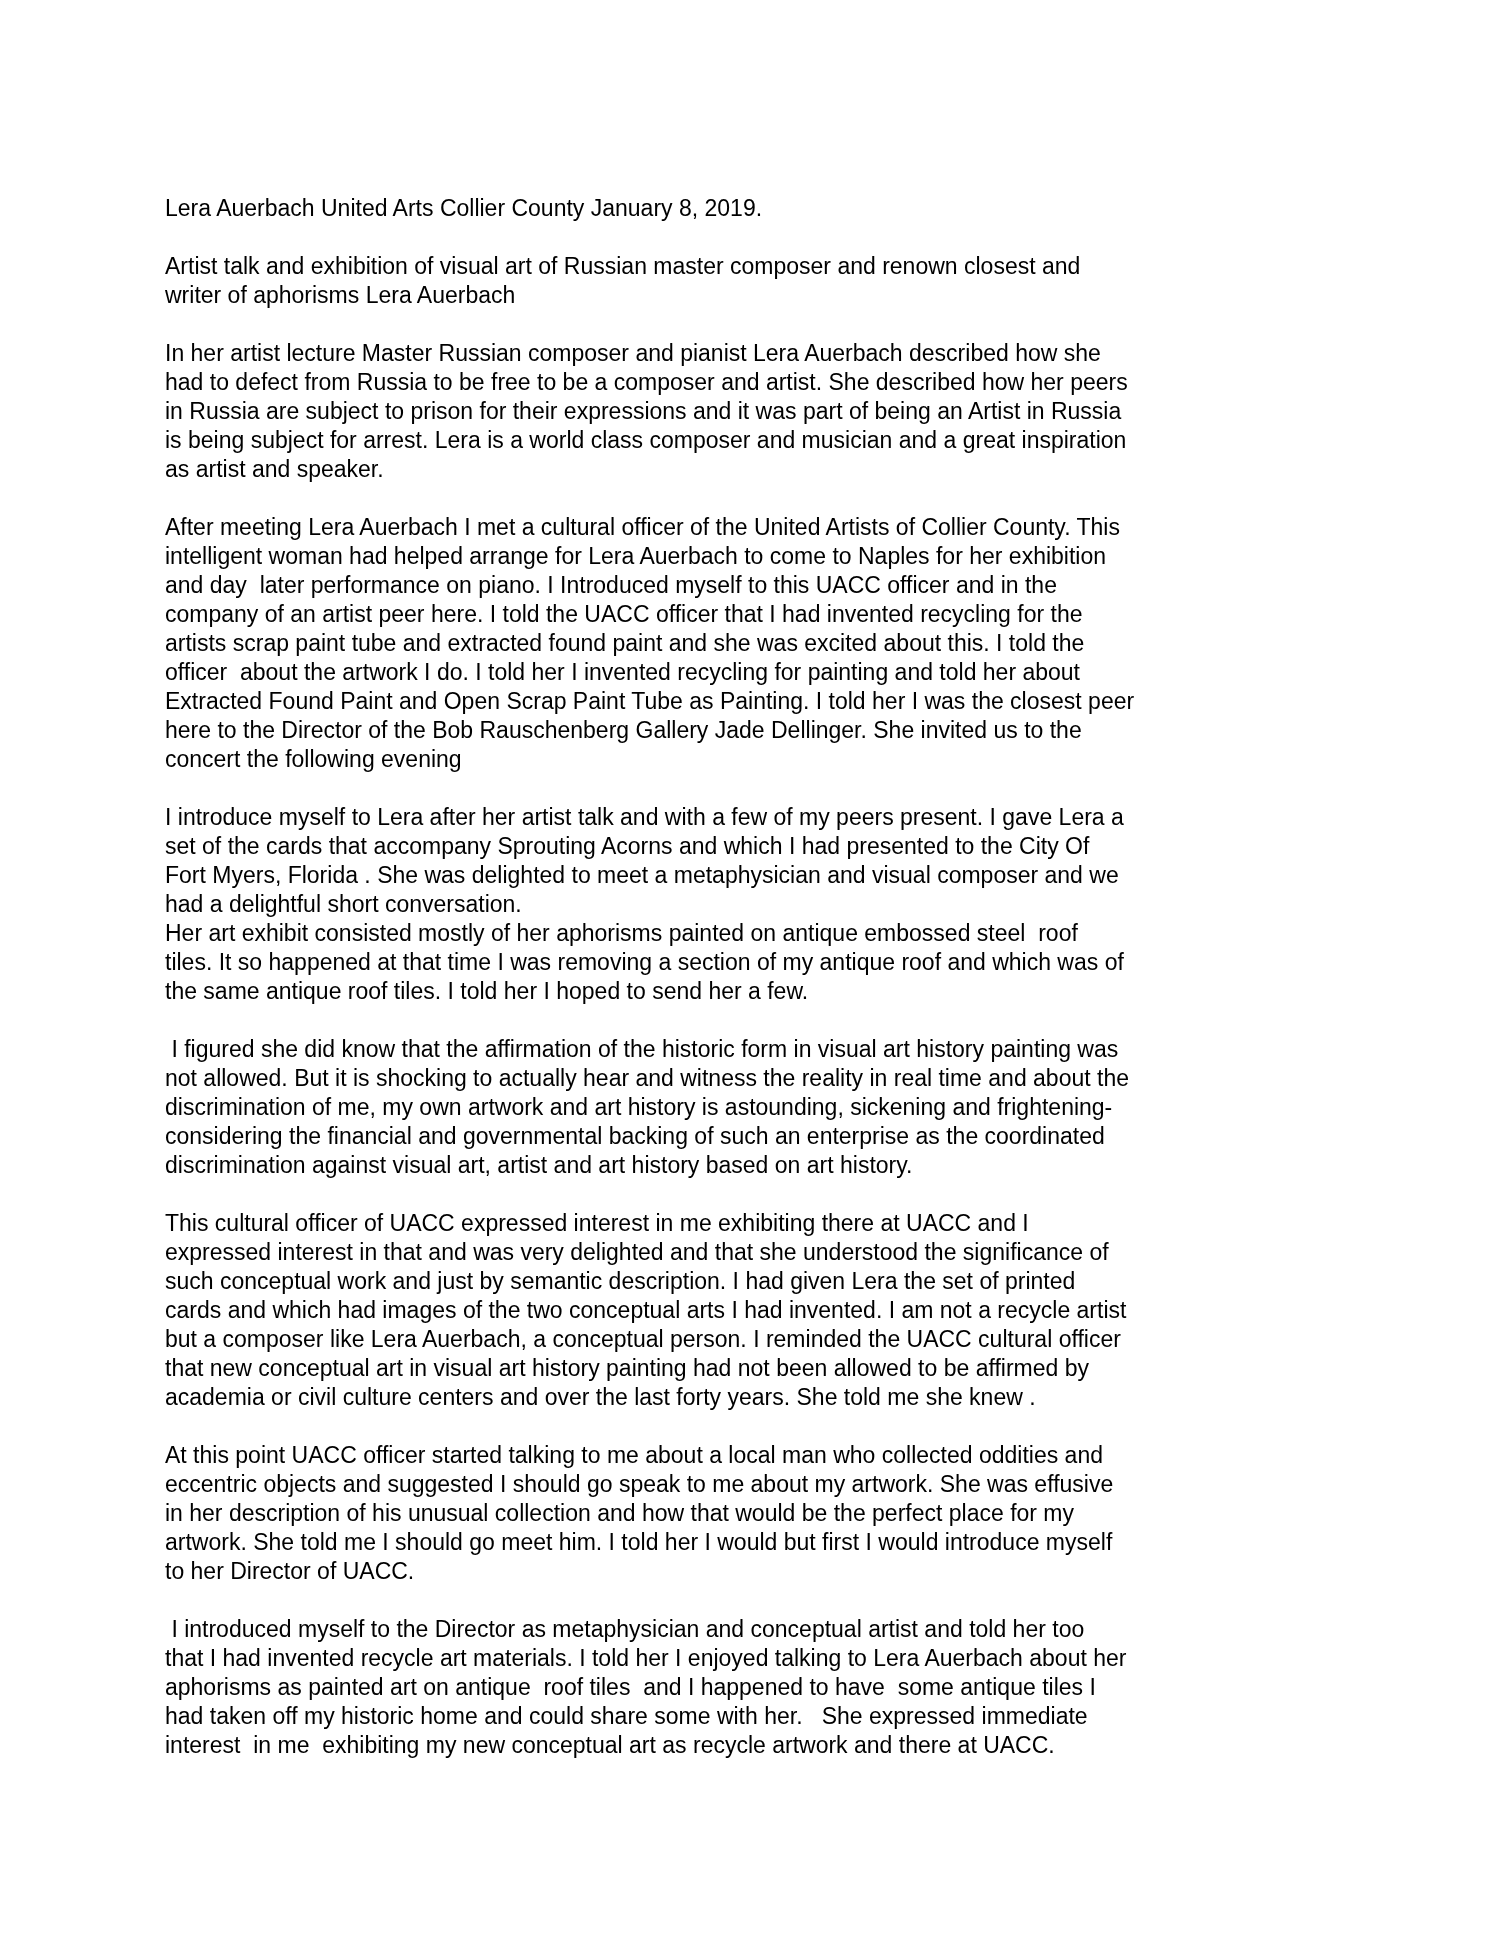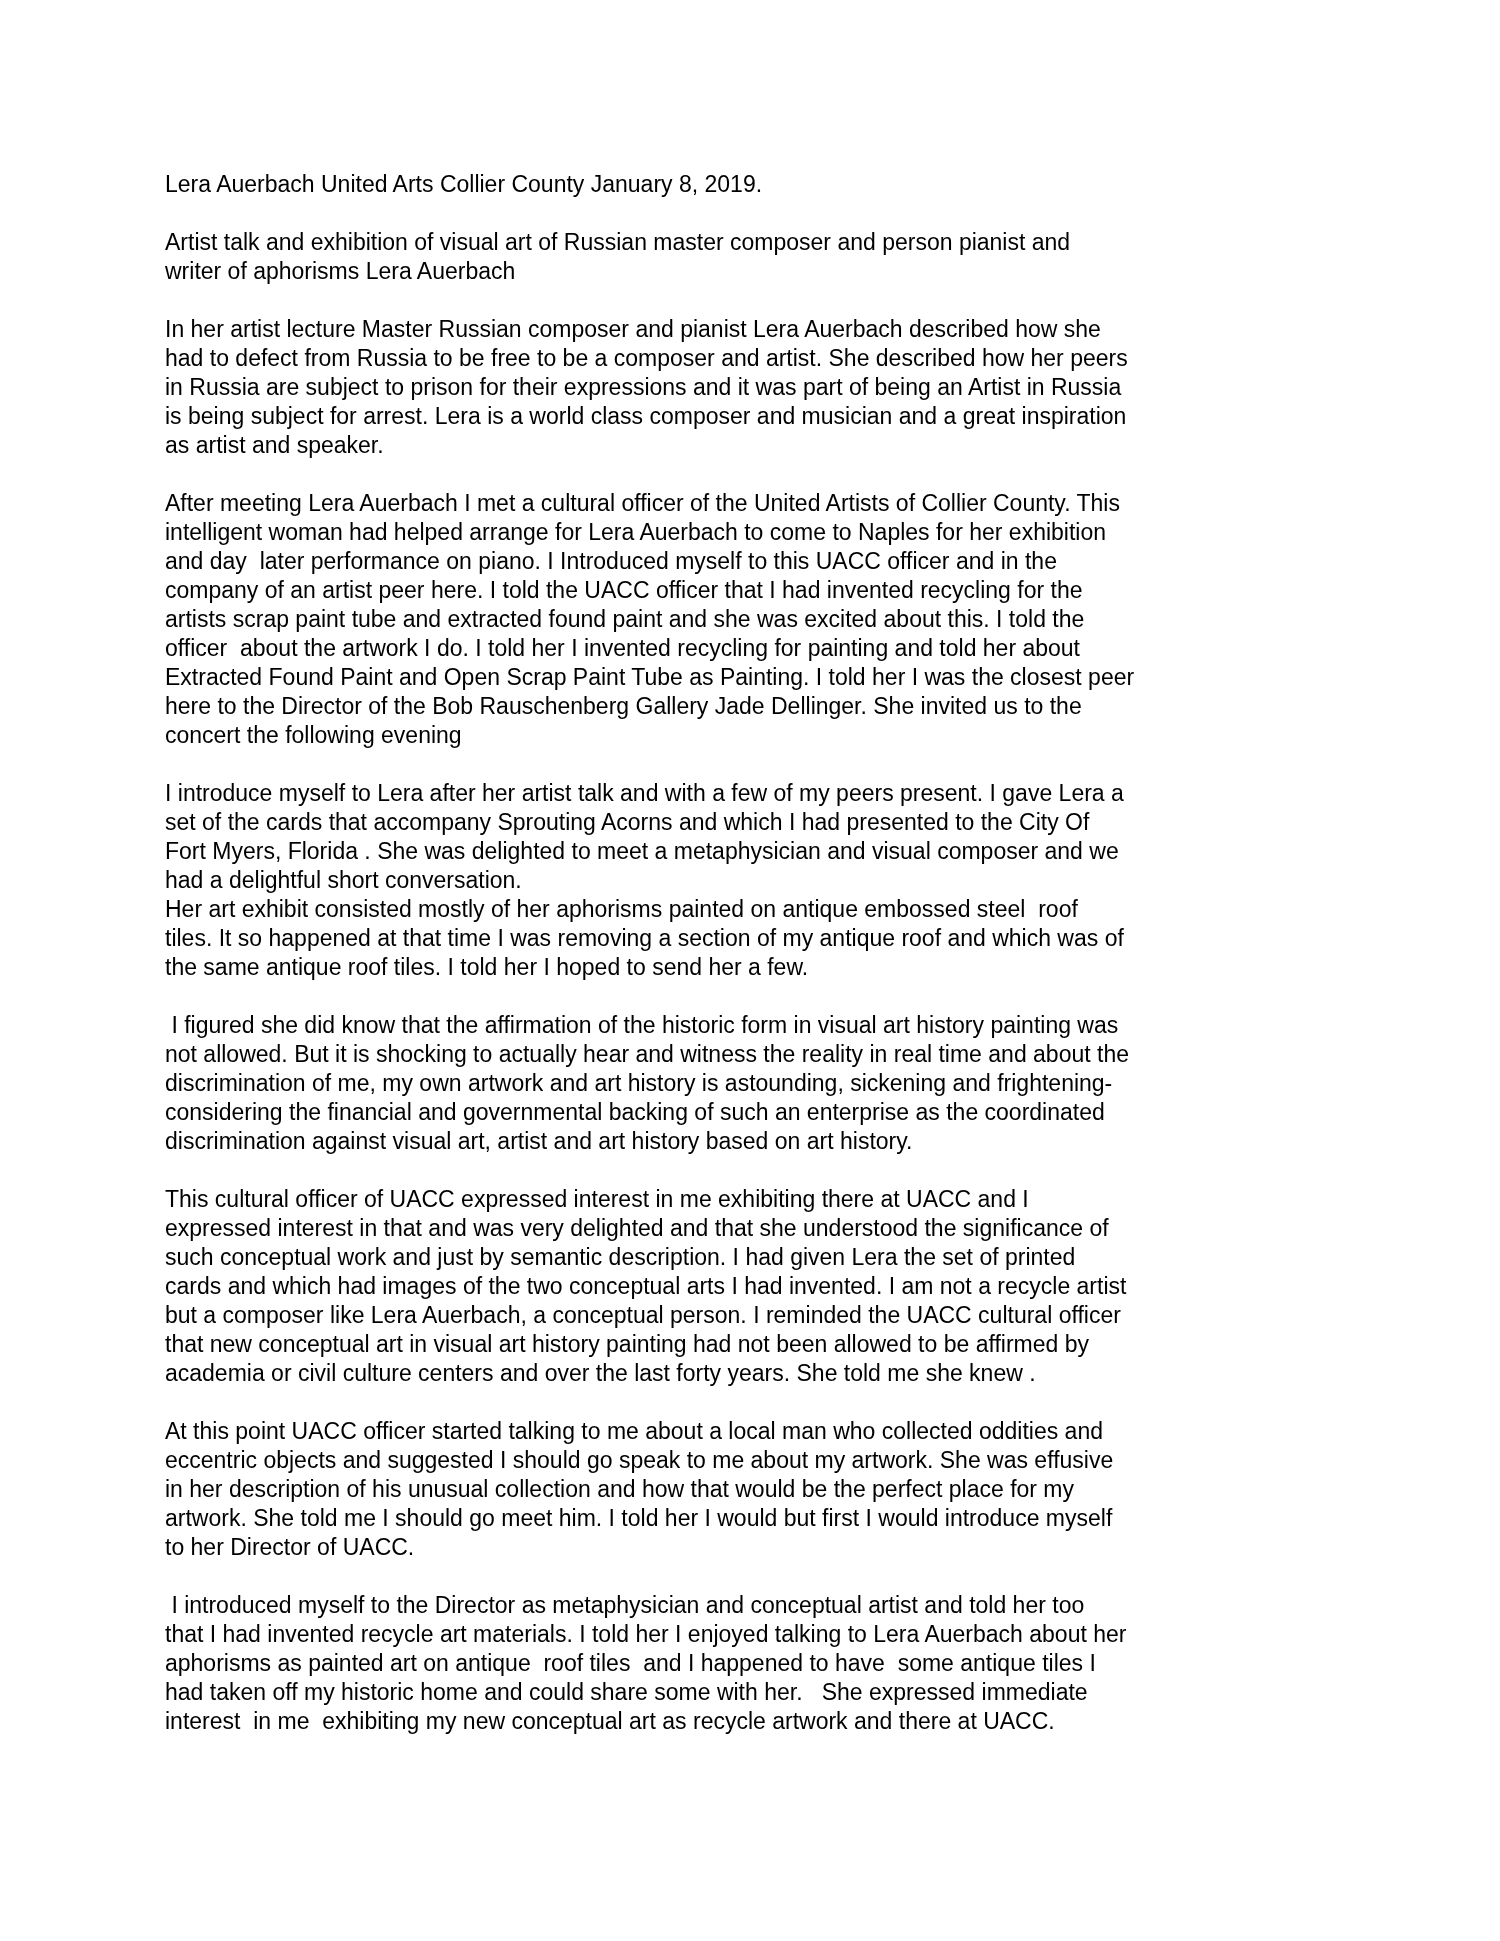--- a/index.html
+++ b/index.html
@@ -22,34 +22,35 @@
     background: #ffffff;
     box-sizing: border-box;
     padding: 170px 130px 0 165px;
   }
   .doc-text {
     font-family: "Liberation Sans", "DejaVu Sans", sans-serif;
     font-size: 23px;
     line-height: 29px;
     color: #000000;
     letter-spacing: 0px;
+    margin-top: 24px;
   }
   .doc-text p {
     margin: 0 0 29px 0;
     white-space: pre-wrap;
   }
 </style>
 </head>
 <body>
 
 <div class="page">
   <div class="doc-text">
     <p>Lera Auerbach United Arts Collier County January 8, 2019.</p>
     <div id="paragraphs">
-        <p>Artist talk and exhibition of visual art of Russian master composer and person pianist and
+        <p>Artist talk and exhibition of visual art of Russian master composer and renown closest and
 writer of aphorisms Lera Auerbach</p>
         <p>In her artist lecture Master Russian composer and pianist Lera Auerbach described how she
 had to defect from Russia to be free to be a composer and artist. She described how her peers
 in Russia are subject to prison for their expressions and it was part of being an Artist in Russia
 is being subject for arrest. Lera is a world class composer and musician and a great inspiration
 as artist and speaker.</p>
         <p>After meeting Lera Auerbach I met a cultural officer of the United Artists of Collier County. This
 intelligent woman had helped arrange for Lera Auerbach to come to Naples for her exhibition
 and day  later performance on piano. I Introduced myself to this UACC officer and in the
 company of an artist peer here. I told the UACC officer that I had invented recycling for the

